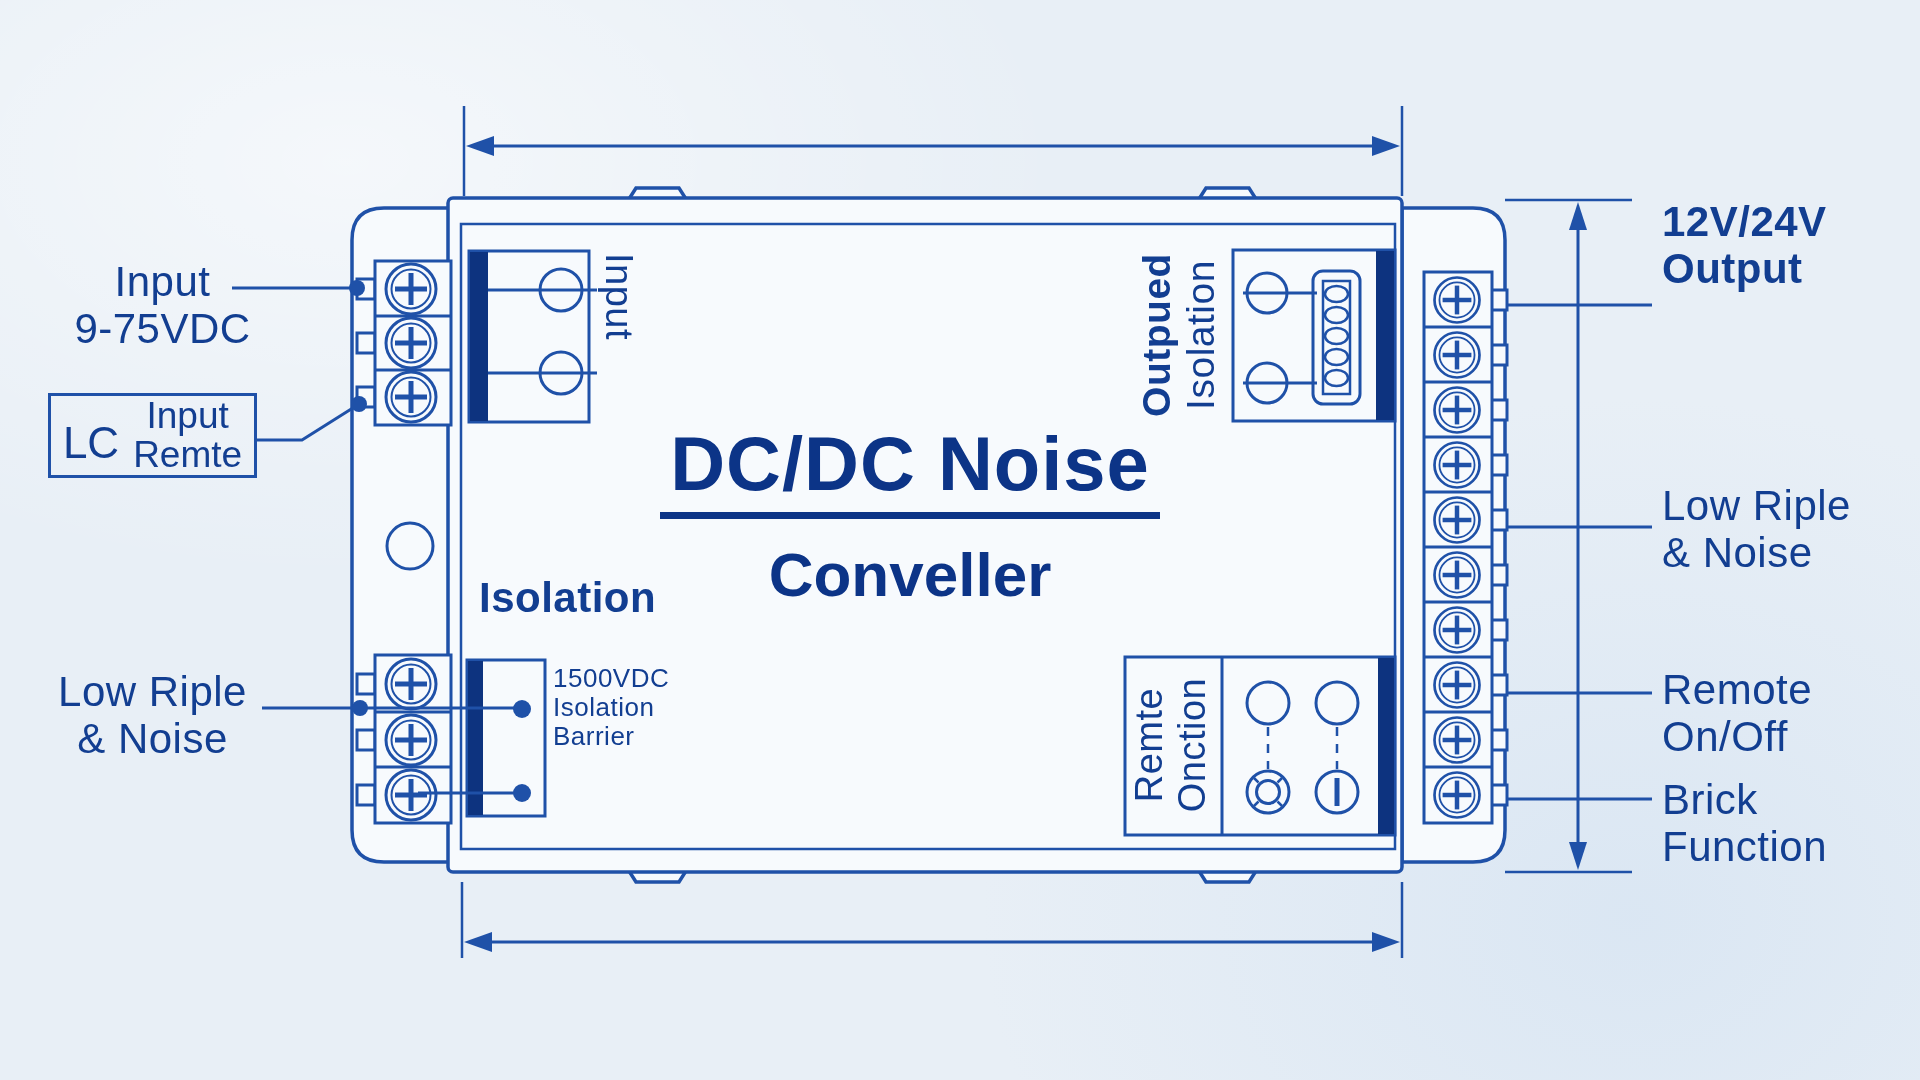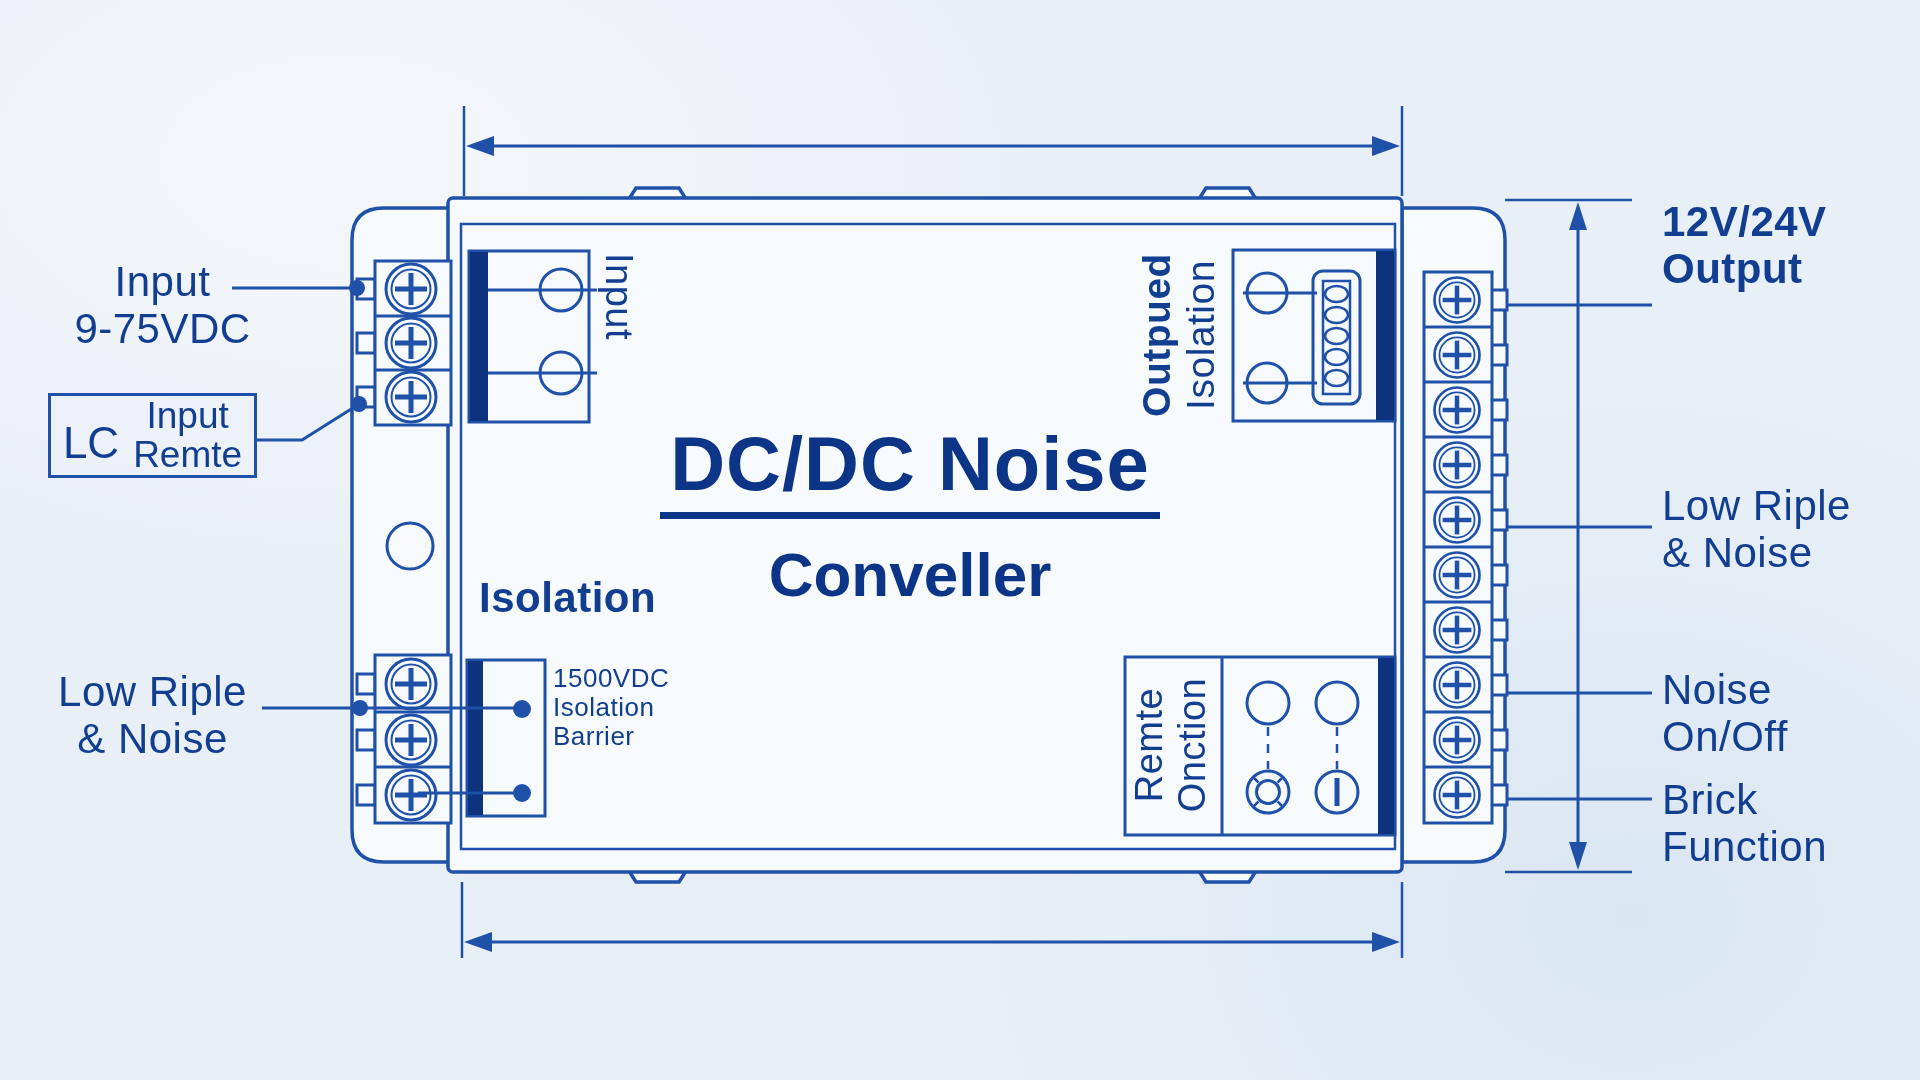--- a/index.html
+++ b/index.html
@@ -274,21 +274,21 @@
     <div>12V/24V</div>
     <div>Output</div>
   </div>
 
   <div class="txt lbl" style="left:1662px;top:482px;">
     <div>Low Riple</div>
     <div>&amp; Noise</div>
   </div>
 
   <div class="txt lbl" style="left:1662px;top:666px;">
-    <div>Noise</div>
+    <div>Remote</div>
     <div>On/Off</div>
   </div>
 
   <div class="txt lbl" style="left:1662px;top:776px;">
     <div>Brick</div>
     <div>Function</div>
   </div>
 
 </div>
 

